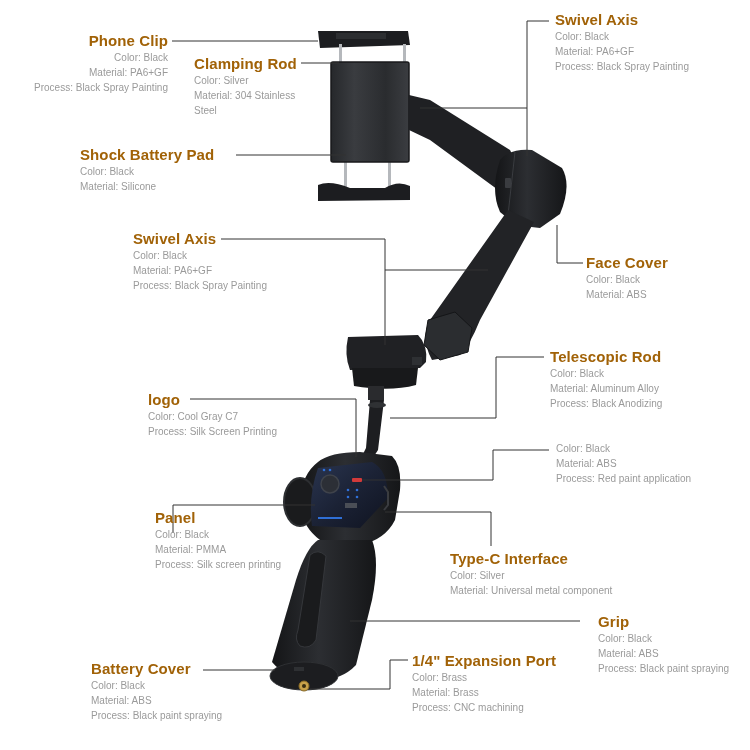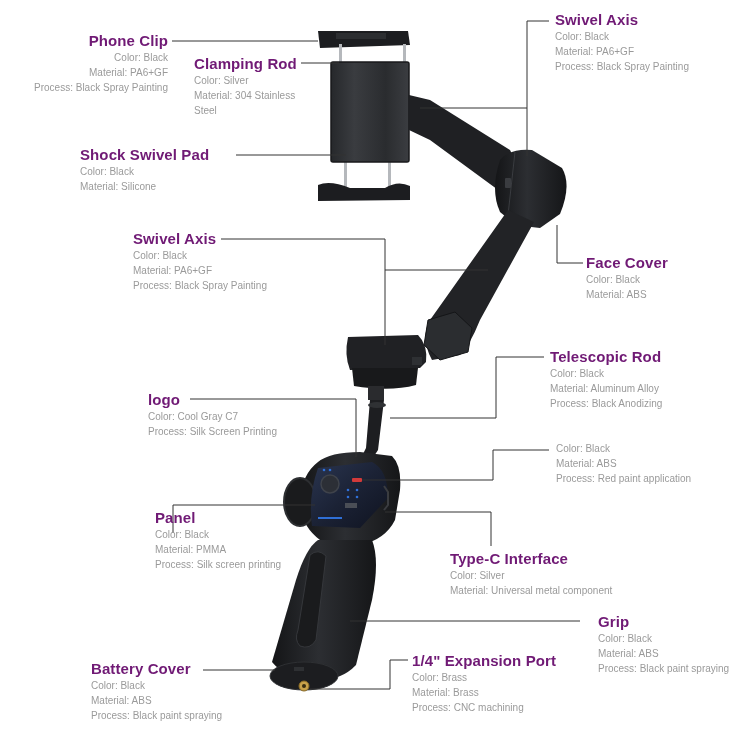--- a/index.html
+++ b/index.html
@@ -1,20 +1,20 @@
 <!DOCTYPE html>
 <html><head>
 <meta charset="utf-8">
 <style>
   html, body { margin:0; padding:0; background:#ffffff; }
   body { width:750px; height:750px; position:relative; overflow:hidden; font-family:"Liberation Sans", "DejaVu Sans", sans-serif; }
   .stage { position:absolute; left:0; top:0; width:750px; height:750px; }
   svg.art { position:absolute; left:0; top:0; width:750px; height:750px; }
   .callout { position:absolute; }
-  .callout .title { font-size:15px; font-weight:bold; color:#701a75; line-height:18px; white-space:nowrap; letter-spacing:0.1px; }
+  .callout .title { font-size:15px; font-weight:bold; color:#a16207; line-height:18px; white-space:nowrap; letter-spacing:0.1px; }
   .callout .spec { font-size:10px; color:#9a9a9a; line-height:15px; white-space:nowrap; }
   .callout.right-align { text-align:right; }
 </style>
 </head>
 <body>
 
 <div class="stage">
 
   <svg class="art" viewBox="0 0 750 750">
     <defs>
@@ -143,21 +143,21 @@
   </div>
 
   <div class="callout" style="left:194px; top:55px;">
     <div class="title">Clamping Rod</div>
     <div class="spec">Color: Silver</div>
     <div class="spec">Material: 304 Stainless</div>
     <div class="spec">Steel</div>
   </div>
 
   <div class="callout" style="left:80px; top:146px;">
-    <div class="title">Shock Swivel Pad</div>
+    <div class="title">Shock Battery Pad</div>
     <div class="spec">Color: Black</div>
     <div class="spec">Material: Silicone</div>
   </div>
 
   <div class="callout" style="left:555px; top:11px;">
     <div class="title">Swivel Axis</div>
     <div class="spec">Color: Black</div>
     <div class="spec">Material: PA6+GF</div>
     <div class="spec">Process: Black Spray Painting</div>
   </div>

